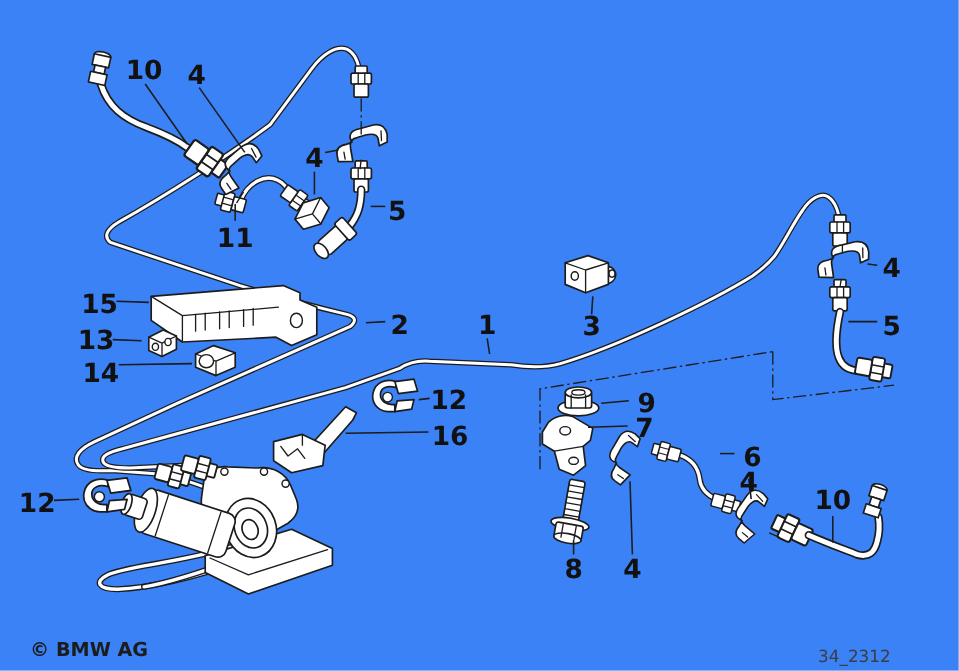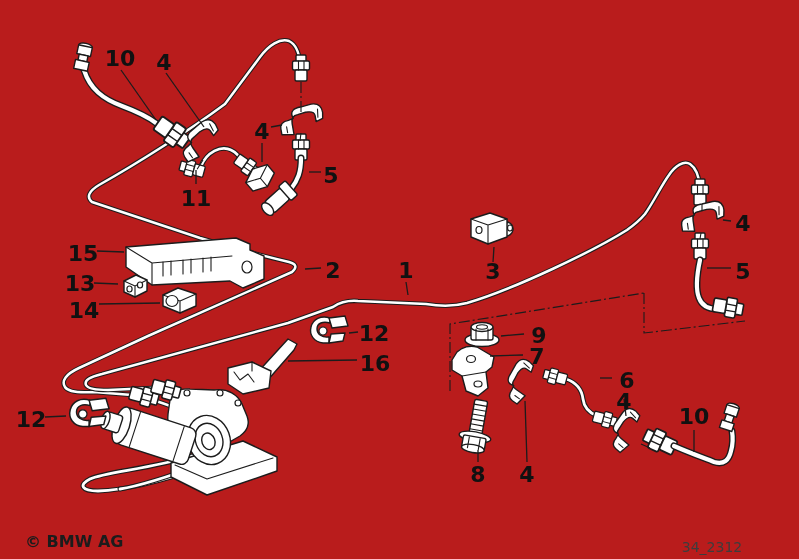--- a/index.html
+++ b/index.html
@@ -1,16 +1,16 @@
 <!DOCTYPE html>
 <html><head>
 <meta charset="utf-8">
 <style>
   html,body{margin:0;padding:0;background:#fff;}
-  .stage{position:relative;width:799px;height:559px;background:#b91c1c;overflow:hidden;
+  .stage{position:relative;width:799px;height:559px;background:#3b82f6;overflow:hidden;
          font-family:"DejaVu Sans",sans-serif;}
   svg{display:block}
   .pipe-out{fill:none;stroke:#1c1c1c;stroke-width:4.6;stroke-linecap:round;stroke-linejoin:round}
   .pipe-in {fill:none;stroke:#ffffff;stroke-width:2.5;stroke-linecap:round;stroke-linejoin:round}
   .hose-out{fill:none;stroke:#1c1c1c;stroke-width:7;stroke-linecap:round;stroke-linejoin:round}
   .hose-in {fill:none;stroke:#ffffff;stroke-width:4.2;stroke-linecap:round;stroke-linejoin:round}
   .tube-out{fill:none;stroke:#1c1c1c;stroke-width:5;stroke-linecap:round;stroke-linejoin:round}
   .tube-in {fill:none;stroke:#ffffff;stroke-width:2.8;stroke-linecap:round;stroke-linejoin:round}
   .part {fill:#ffffff;stroke:#1c1c1c;stroke-width:1.4;stroke-linejoin:round}
   .detail{fill:none;stroke:#1c1c1c;stroke-width:1.1;stroke-linejoin:round;stroke-linecap:round}

